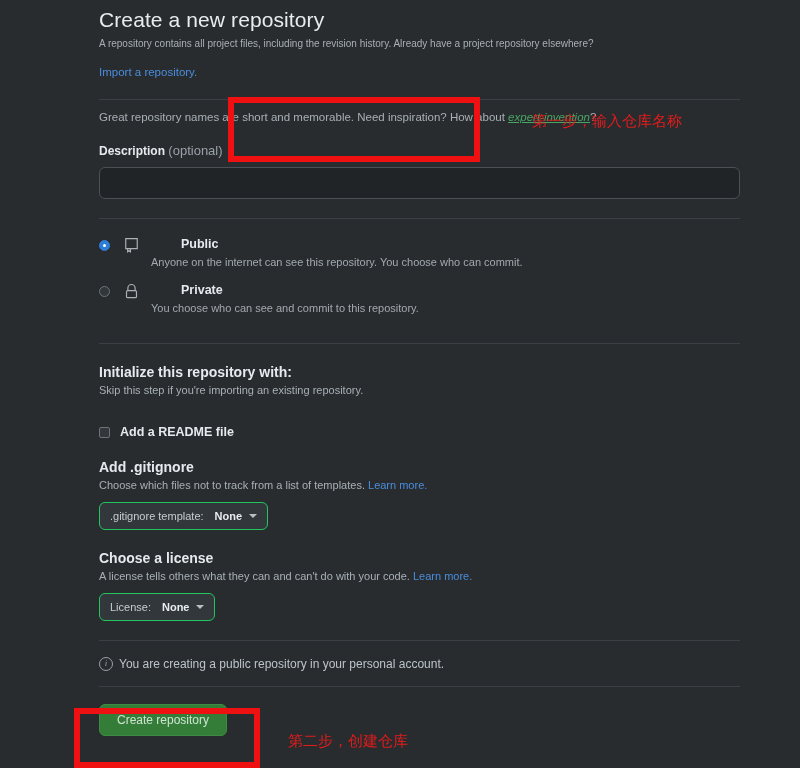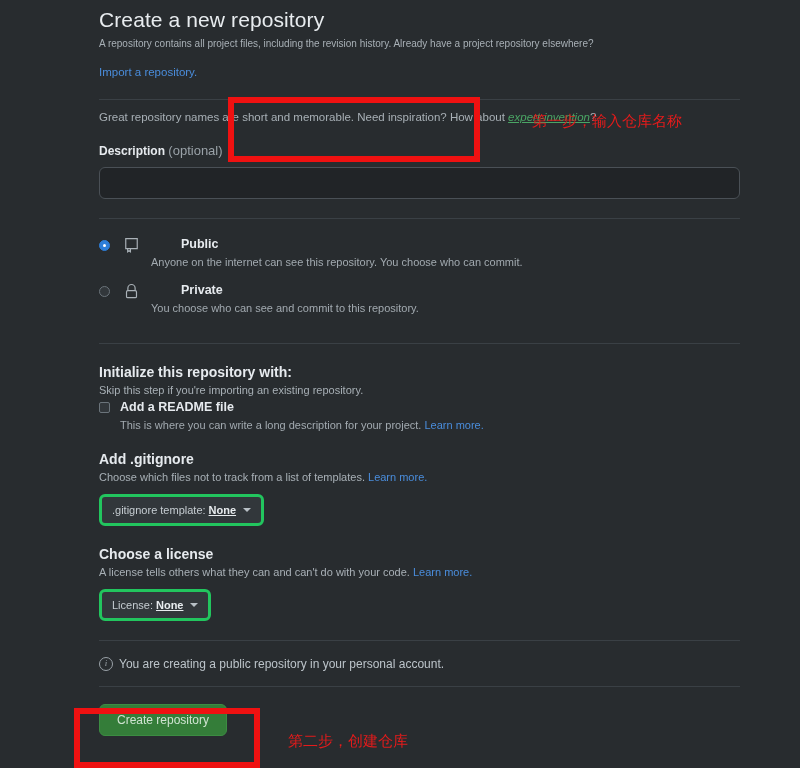--- a/index.html
+++ b/index.html
@@ -182,21 +182,21 @@
     color: #e6eaee;
   }
   .sec-desc {
     font-size: 11px;
     color: #a8b0b6;
     margin-top: 4px;
   }
   .chk-row {
     display: flex;
     align-items: flex-start;
-    margin-top: 4px;
+    margin-top: 29px;
   }
   .chkbox {
     width: 11px;
     height: 11px;
     border: 1px solid #6b747b;
     background: #32373b;
     border-radius: 2px;
     margin-right: 10px;
     margin-top: 2px;
     flex: none;
@@ -213,30 +213,30 @@
     margin-top: 5px;
     margin-left: 21px;
   }
 
   
   .sel-btn {
     display: inline-flex;
     align-items: center;
     height: 26px;
     background: #32373b;
-    border: 3px solid #22c55e;
+    border: 1px solid #22c55e;
     border-radius: 6px;
     padding: 0 10px;
     font-size: 11px;
     color: #c6cdd2;
     margin-top: 11px;
     cursor: pointer;
     font-family: "Liberation Sans", sans-serif;
   }
-  .sel-btn b { color: #e8ecef; font-weight: bold; margin-left: 3px; text-decoration: underline; }
+  .sel-btn b { color: #e8ecef; font-weight: bold; margin-left: 11px; }
   .caret {
     margin-left: 7px;
     width: 0; height: 0;
     border-left: 4px solid transparent;
     border-right: 4px solid transparent;
     border-top: 4px solid #b8c0c6;
   }
 
   
   .note {
@@ -359,23 +359,20 @@
 
     
     <div class="sect">
       <div class="sec-title">Initialize this repository with:</div>
       <div class="sec-desc">Skip this step if you're importing an existing repository.</div>
 
       <div class="chk-row">
         <div class="chkbox"></div>
         <div class="chk-label">Add a README file</div>
       </div>
-      <div class="chk-sub">
-        <span>This is where you can write a long description for your project. </span><a class="link" href="#">Learn more.</a>
-      </div>
     </div>
 
     
     <div class="sect">
       <div class="sec-title">Add .gitignore</div>
       <div class="sec-desc">
         <span>Choose which files not to track from a list of templates. </span><a class="link" href="#">Learn more.</a>
       </div>
       <div class="sel-btn">
         <span>.gitignore template:</span>

